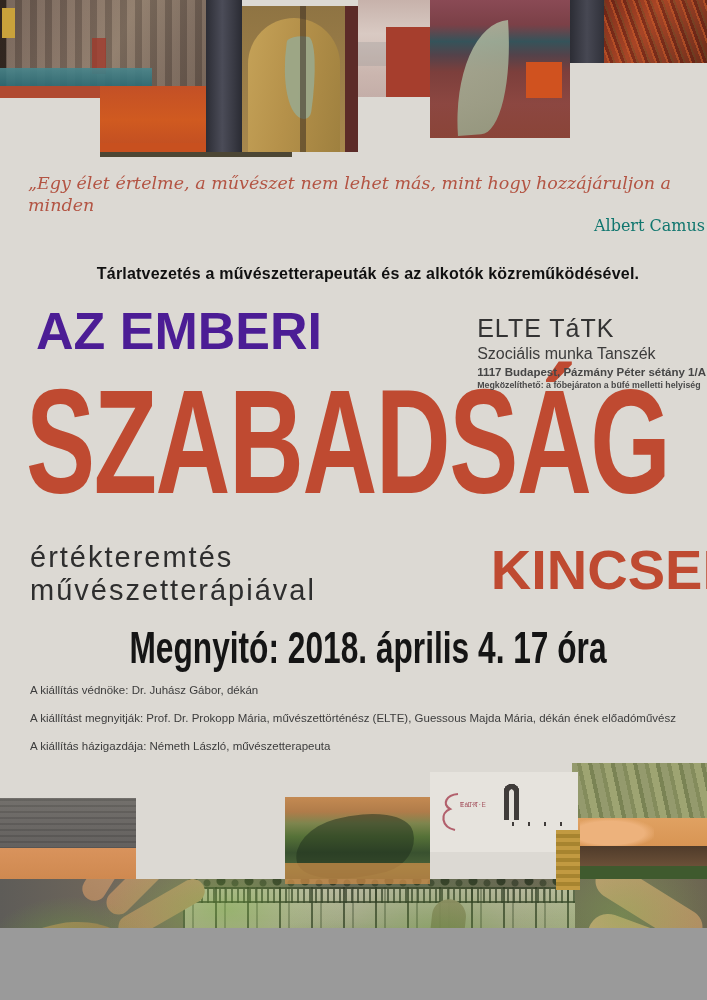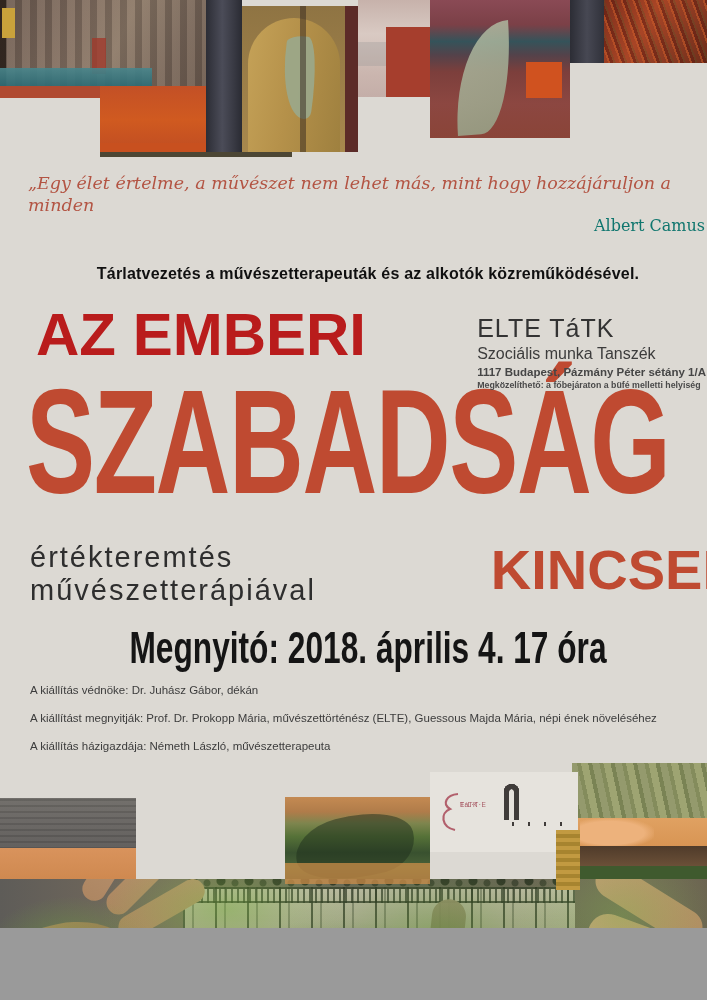--- a/index.html
+++ b/index.html
@@ -39,21 +39,21 @@
   .ctBar2{left:570px;top:0;width:34px;height:63px;background:linear-gradient(90deg,#2c2d35,#474853 50%,#30313a);}
   .ctFire{left:604px;top:0;width:103px;height:63px;background:
     repeating-linear-gradient(70deg, rgba(160,60,25,0) 0 4px, rgba(200,90,40,.55) 4px 6px, rgba(90,25,15,.5) 6px 9px, rgba(70,90,45,.25) 9px 11px),
     linear-gradient(120deg,#7e2f1c 0%,#a84526 40%,#8a3a22 70%,#6f2d1a 100%);}
 
   
   .quote{left:28px;top:172px;width:650px;color:#b35443;font-family:"DejaVu Serif",serif;
     font-style:italic;font-size:17.5px;line-height:22px;}
   .quote-author{right:31px;top:216px;color:#0f766e;font-family:"DejaVu Serif",serif;font-size:16px;}
   .tagline{left:0;right:0;top:265px;text-align:center;font-weight:bold;font-size:16px;color:#101010;letter-spacing:.2px;}
-  .title1{left:36px;top:305px;font-size:60px;font-weight:bold;color:#b91c1c;line-height:1;letter-spacing:0;}
+  .title1{left:36px;top:305px;font-size:52px;font-weight:bold;color:#4c1d95;line-height:1;letter-spacing:0;}
   .title2{left:26px;top:368px;font-size:148px;font-weight:bold;color:#bf4a31;line-height:1;
     letter-spacing:-2px;transform:scaleX(.70);transform-origin:left top;white-space:nowrap;}
   .title3{right:18px;top:542px;font-size:56px;font-weight:bold;color:#bf4a31;line-height:1;}
   .subtitle{left:30px;top:541px;font-size:29px;letter-spacing:2px;line-height:33px;color:#2e2e2e;}
   .org{right:30px;top:314px;text-align:left;color:#3c3c3c;}
   .org-name{font-size:25px;letter-spacing:1px;color:#333;}
   .org-dept{font-size:16px;margin-top:2px;}
   .org-addr{font-size:11.5px;font-weight:bold;margin-top:3px;color:#464646;}
   .org-note{font-size:8.8px;font-weight:bold;margin-top:2px;color:#4a4a4a;}
   .opening{left:0;right:0;top:623px;text-align:center;font-size:44px;font-weight:bold;color:#151515;
@@ -183,21 +183,21 @@
 
   <div class="abs subtitle">
     <div>értékteremtés</div>
     <div>művészetterápiával</div>
   </div>
 
   <div class="abs opening">Megnyitó: 2018. április 4. 17 óra</div>
 
   <div class="abs credits">
     <div class="credit-line">A kiállítás védnöke: Dr. Juhász Gábor, dékán</div>
-    <div class="credit-line">A kiállítást megnyitják: Prof. Dr. Prokopp Mária, művészettörténész (ELTE), Guessous Majda Mária, népi ének növeléséhez</div>
+    <div class="credit-line">A kiállítást megnyitják: Prof. Dr. Prokopp Mária, művészettörténész (ELTE), Guessous Majda Mária, dékán ének előadóművész</div>
     <div class="credit-line">A kiállítás házigazdája: Németh László, művészetterapeuta</div>
   </div>
 
   <div class="abs cb">
     <div class="cbL">
       <div class="cbL-orange"></div>
     </div>
     <div class="cbM">
       <div class="cbM-shadow"></div>
     </div>

